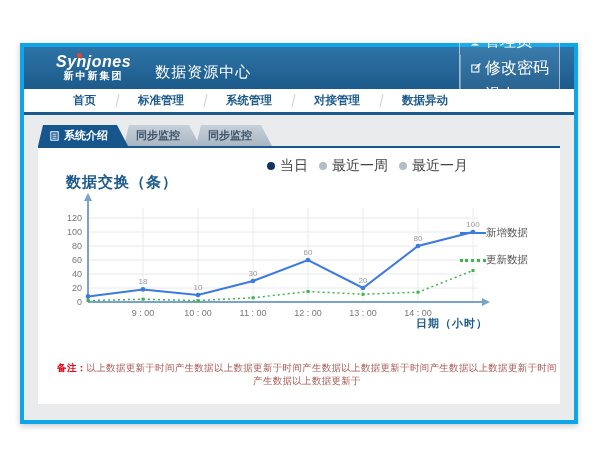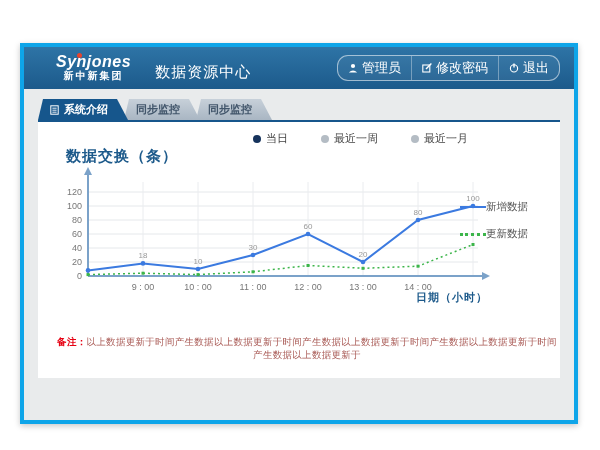--- a/index.html
+++ b/index.html
@@ -10,21 +10,21 @@
 
   
   .header { height:42px; background:linear-gradient(#2e74a6,#1c5a8b);
     display:flex; align-items:center; padding:0 14px; color:#fff; }
   .logo { margin-left:18px; text-align:center; line-height:1.05; position:relative; cursor:pointer; }
   .logo-line1 { font-size:16px; font-weight:bold; font-style:italic; letter-spacing:.5px; }
   .logo-dot { position:absolute; left:21px; top:-1px; width:5px; height:5px; border-radius:50%; background:#e8442e; }
   .logo-line2 { font-size:10px; font-weight:bold; letter-spacing:2px; }
   .app-title { margin-left:24px; font-size:15px; padding-top:8px; letter-spacing:1px; }
   .user-pill { margin-left:auto; display:flex; align-items:stretch; border:1px solid rgba(255,255,255,.55);
-    border-radius:11px; background:rgba(255,255,255,.06); font-size:13px; overflow:hidden; }
+    border-radius:11px; background:rgba(255,255,255,.06); font-size:16px; overflow:hidden;flex-direction:column; }
   .user-pill .pill-item { display:flex; align-items:center; gap:4px; padding:3px 10px; cursor:pointer; white-space:nowrap; }
   .user-pill .pill-item + .pill-item { border-left:1px solid rgba(255,255,255,.35);align-items:center; }
   .pill-item svg { display:block; }
 
   
   .nav { height:26px; background:#fff; border-bottom:3px solid #1c5a8b; display:flex; align-items:center; padding-left:28px; }
   .nav-item { font-size:11.5px; font-weight:bold; color:#1c5a8b; padding:4px 21px; position:relative; cursor:pointer; }
   .nav-item + .nav-item::before { content:""; position:absolute; left:0; top:5px; bottom:5px; width:1px; background:#c9ced3; transform:rotate(14deg); }
 
   
@@ -33,21 +33,21 @@
   .tab { position:relative; height:21px; line-height:21px; font-size:11px; font-weight:bold;
     padding:0 20px 0 12px; display:flex; align-items:center; gap:5px; cursor:pointer;
     clip-path:polygon(5px 0, calc(100% - 11px) 0, 100% 100%, 0 100%); }
   .tab.active { background:#16568c; color:#fff; z-index:3; }
   .tab.inactive { background:linear-gradient(#c7d0d9,#a9b6c3); color:#42566b; margin-left:-4px; z-index:2; }
   .tab.inactive:last-child { z-index:1; }
 
   .panel { background:#fff; border-top:2px solid #16568c; height:258px; position:relative; }
 
   
-  .filters { position:absolute; top:9px; right:92px; display:flex; gap:33px; align-items:flex-start; font-size:11px; color:#444; }
+  .filters { position:absolute; top:9px; right:92px; display:flex; gap:11px; align-items:flex-start; font-size:14px; color:#444; }
   .filter { display:flex; align-items:center; gap:5px; cursor:pointer; }
   .filter .dot { width:8px; height:8px; border-radius:50%; }
 
   
   .ylabel { position:absolute; top:25px; left:28px; color:#1d5a8b; font-size:15px; font-weight:bold; letter-spacing:1px; }
   .chart-wrap { position:absolute; top:42px; left:16px; width:440px; }
   .xlabel { position:absolute; top:168px; left:378px; color:#1d5a8b; font-size:11px; font-weight:bold; letter-spacing:1px; }
   .series-legend { position:absolute; top:78px; right:16px; width:84px; font-size:10.5px; color:#555; }
   .legend-row { display:flex; align-items:center; margin-bottom:13px; }
   .legend-sample { width:26px; height:0; border-top-width:2px; }
@@ -88,20 +88,27 @@
       <div class="pill-item">
         <svg width="10" height="10" viewBox="0 0 10 10">
           <circle cx="5" cy="5.4" r="3.6" fill="none" stroke="#fff" stroke-width="1.1"></circle>
           <line x1="5" y1="0.4" x2="5" y2="4.4" stroke="#fff" stroke-width="1.4"></line>
         </svg>
         <span>退出</span>
       </div>
     </div>
   </div>
 
+  <div class="nav">
+    <div class="nav-item">首页</div>
+    <div class="nav-item">标准管理</div>
+    <div class="nav-item">系统管理</div>
+    <div class="nav-item">对接管理</div>
+    <div class="nav-item">数据异动</div>
+  </div>
 
   <div class="content">
     <div class="tabs">
       <div class="tab active">
         <svg width="9" height="10" viewBox="0 0 9 10">
           <rect x="0.8" y="0.8" width="7.4" height="8.4" fill="none" stroke="#fff" stroke-width="1"></rect>
           <line x1="2.4" y1="3.2" x2="6.6" y2="3.2" stroke="#fff" stroke-width="0.9"></line>
           <line x1="2.4" y1="5.2" x2="6.6" y2="5.2" stroke="#fff" stroke-width="0.9"></line>
           <line x1="2.4" y1="7.2" x2="6.6" y2="7.2" stroke="#fff" stroke-width="0.9"></line>
         </svg>

